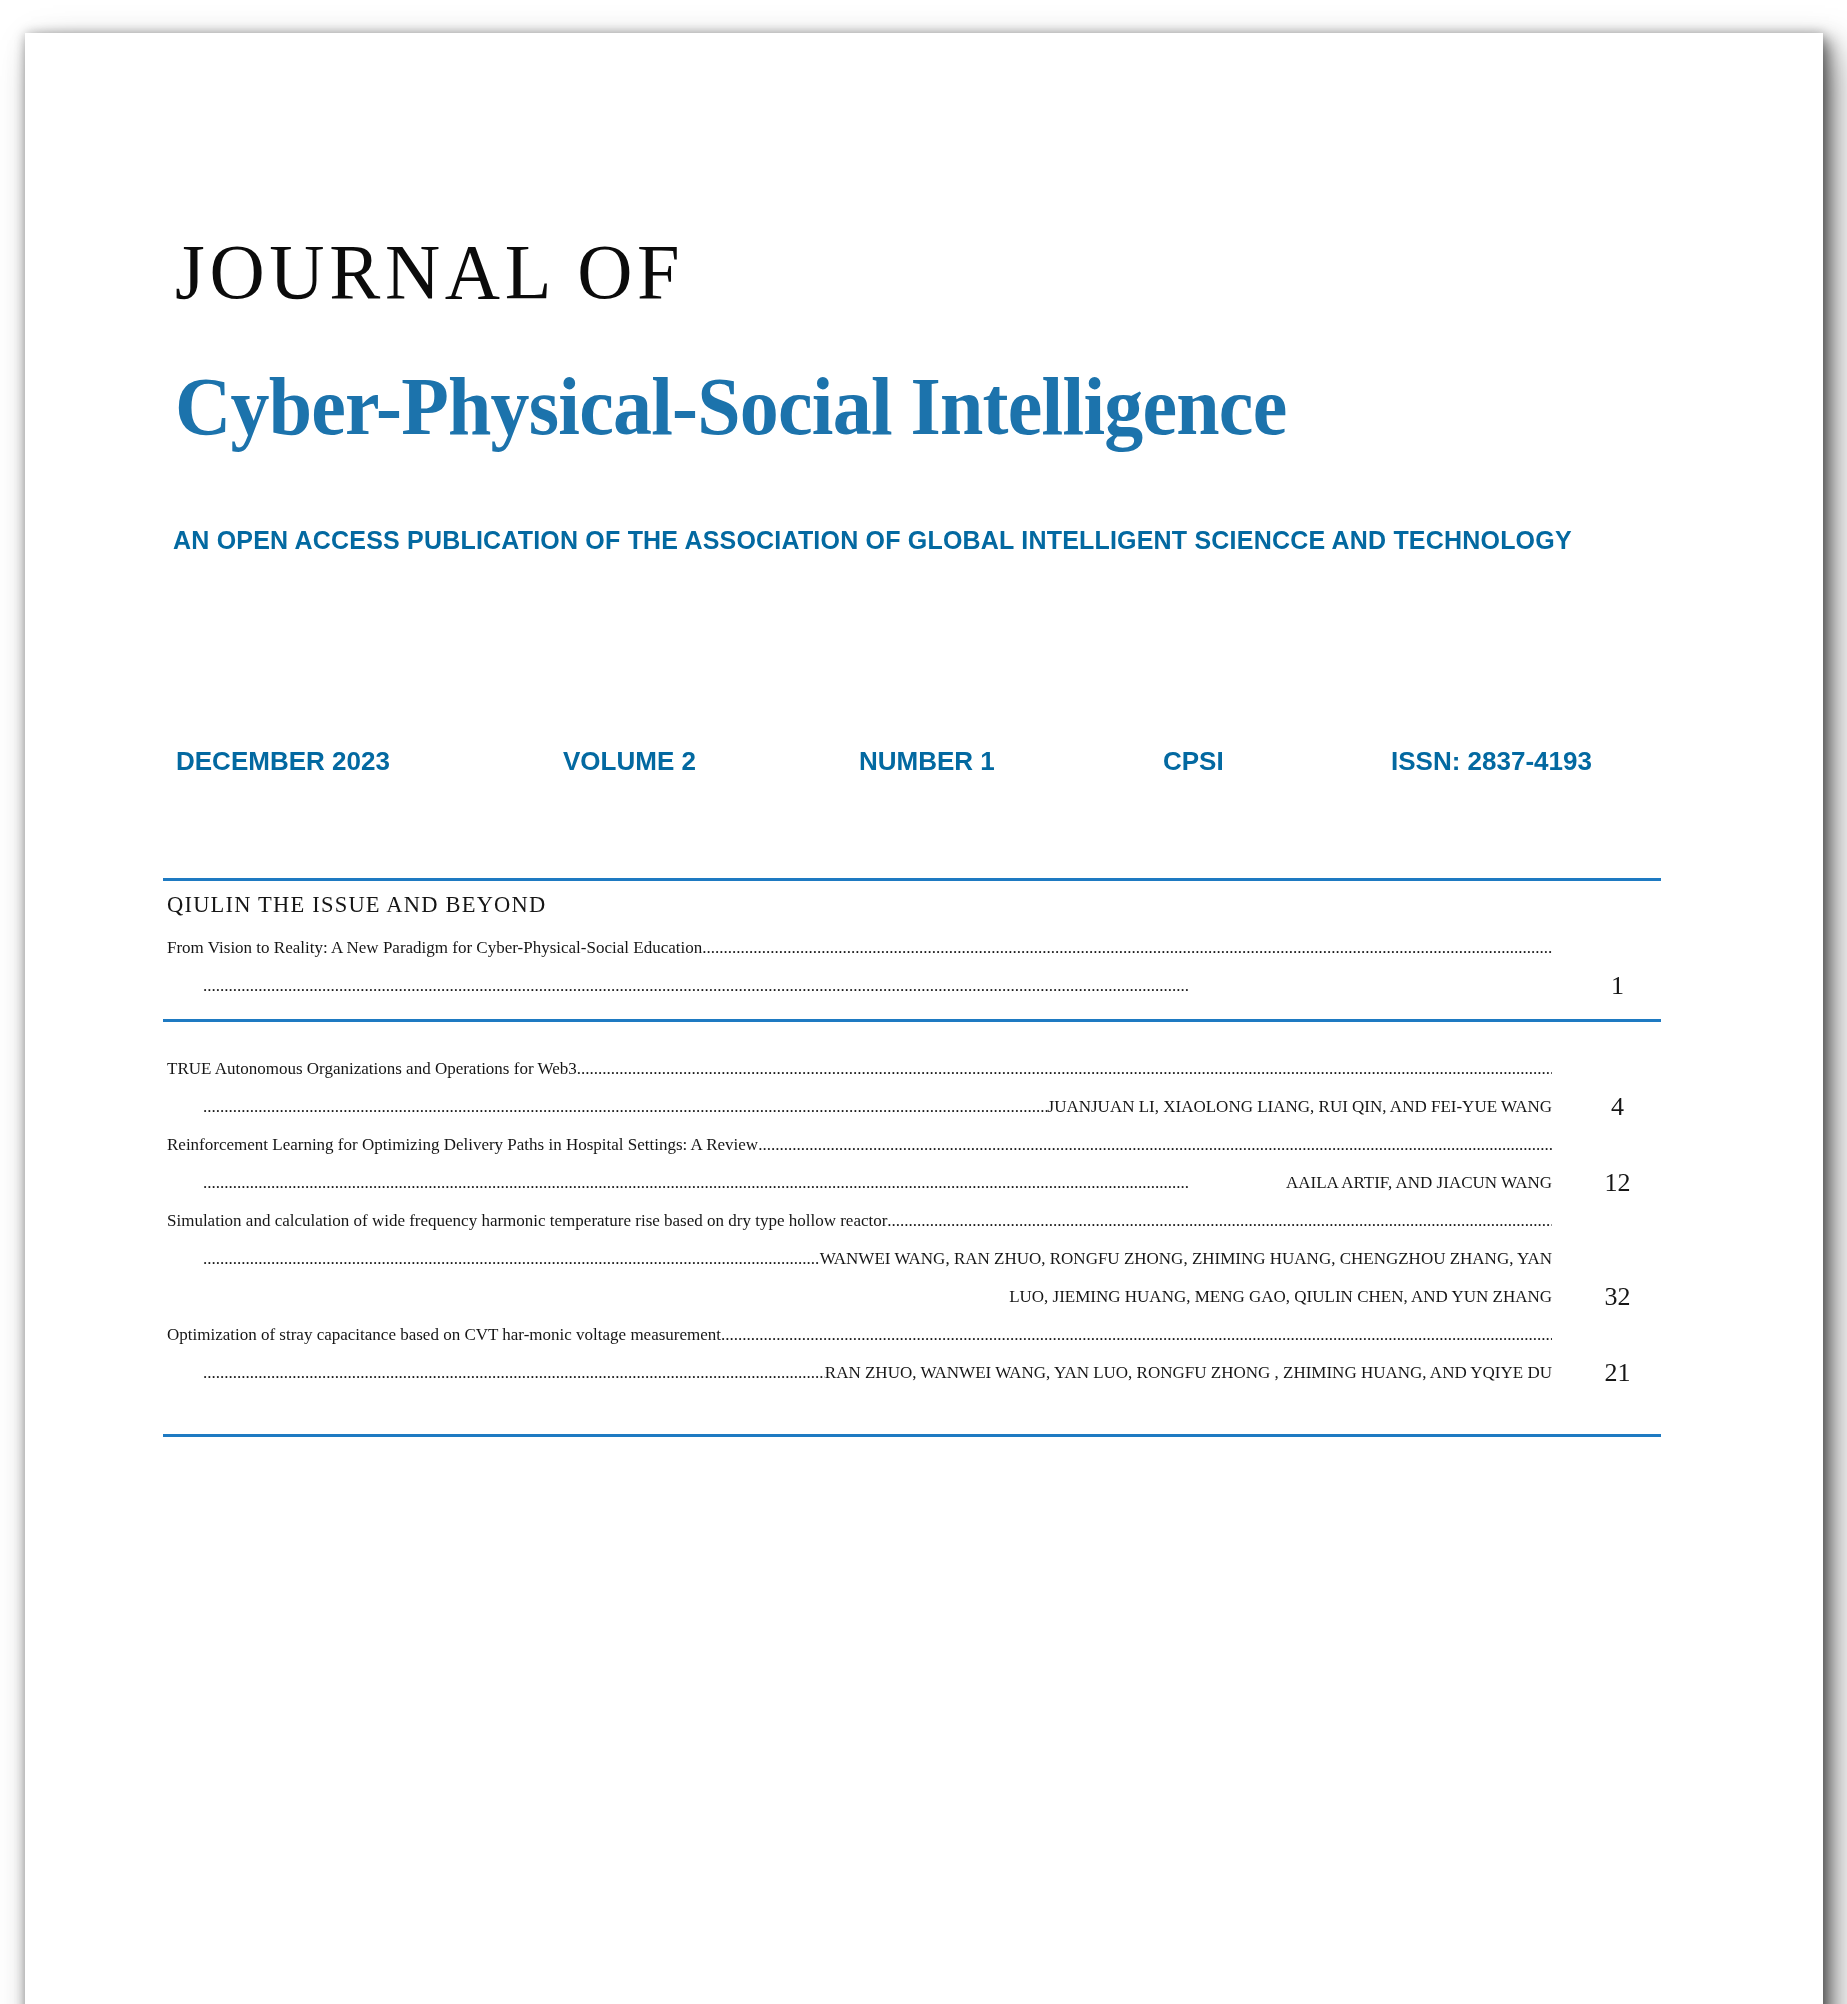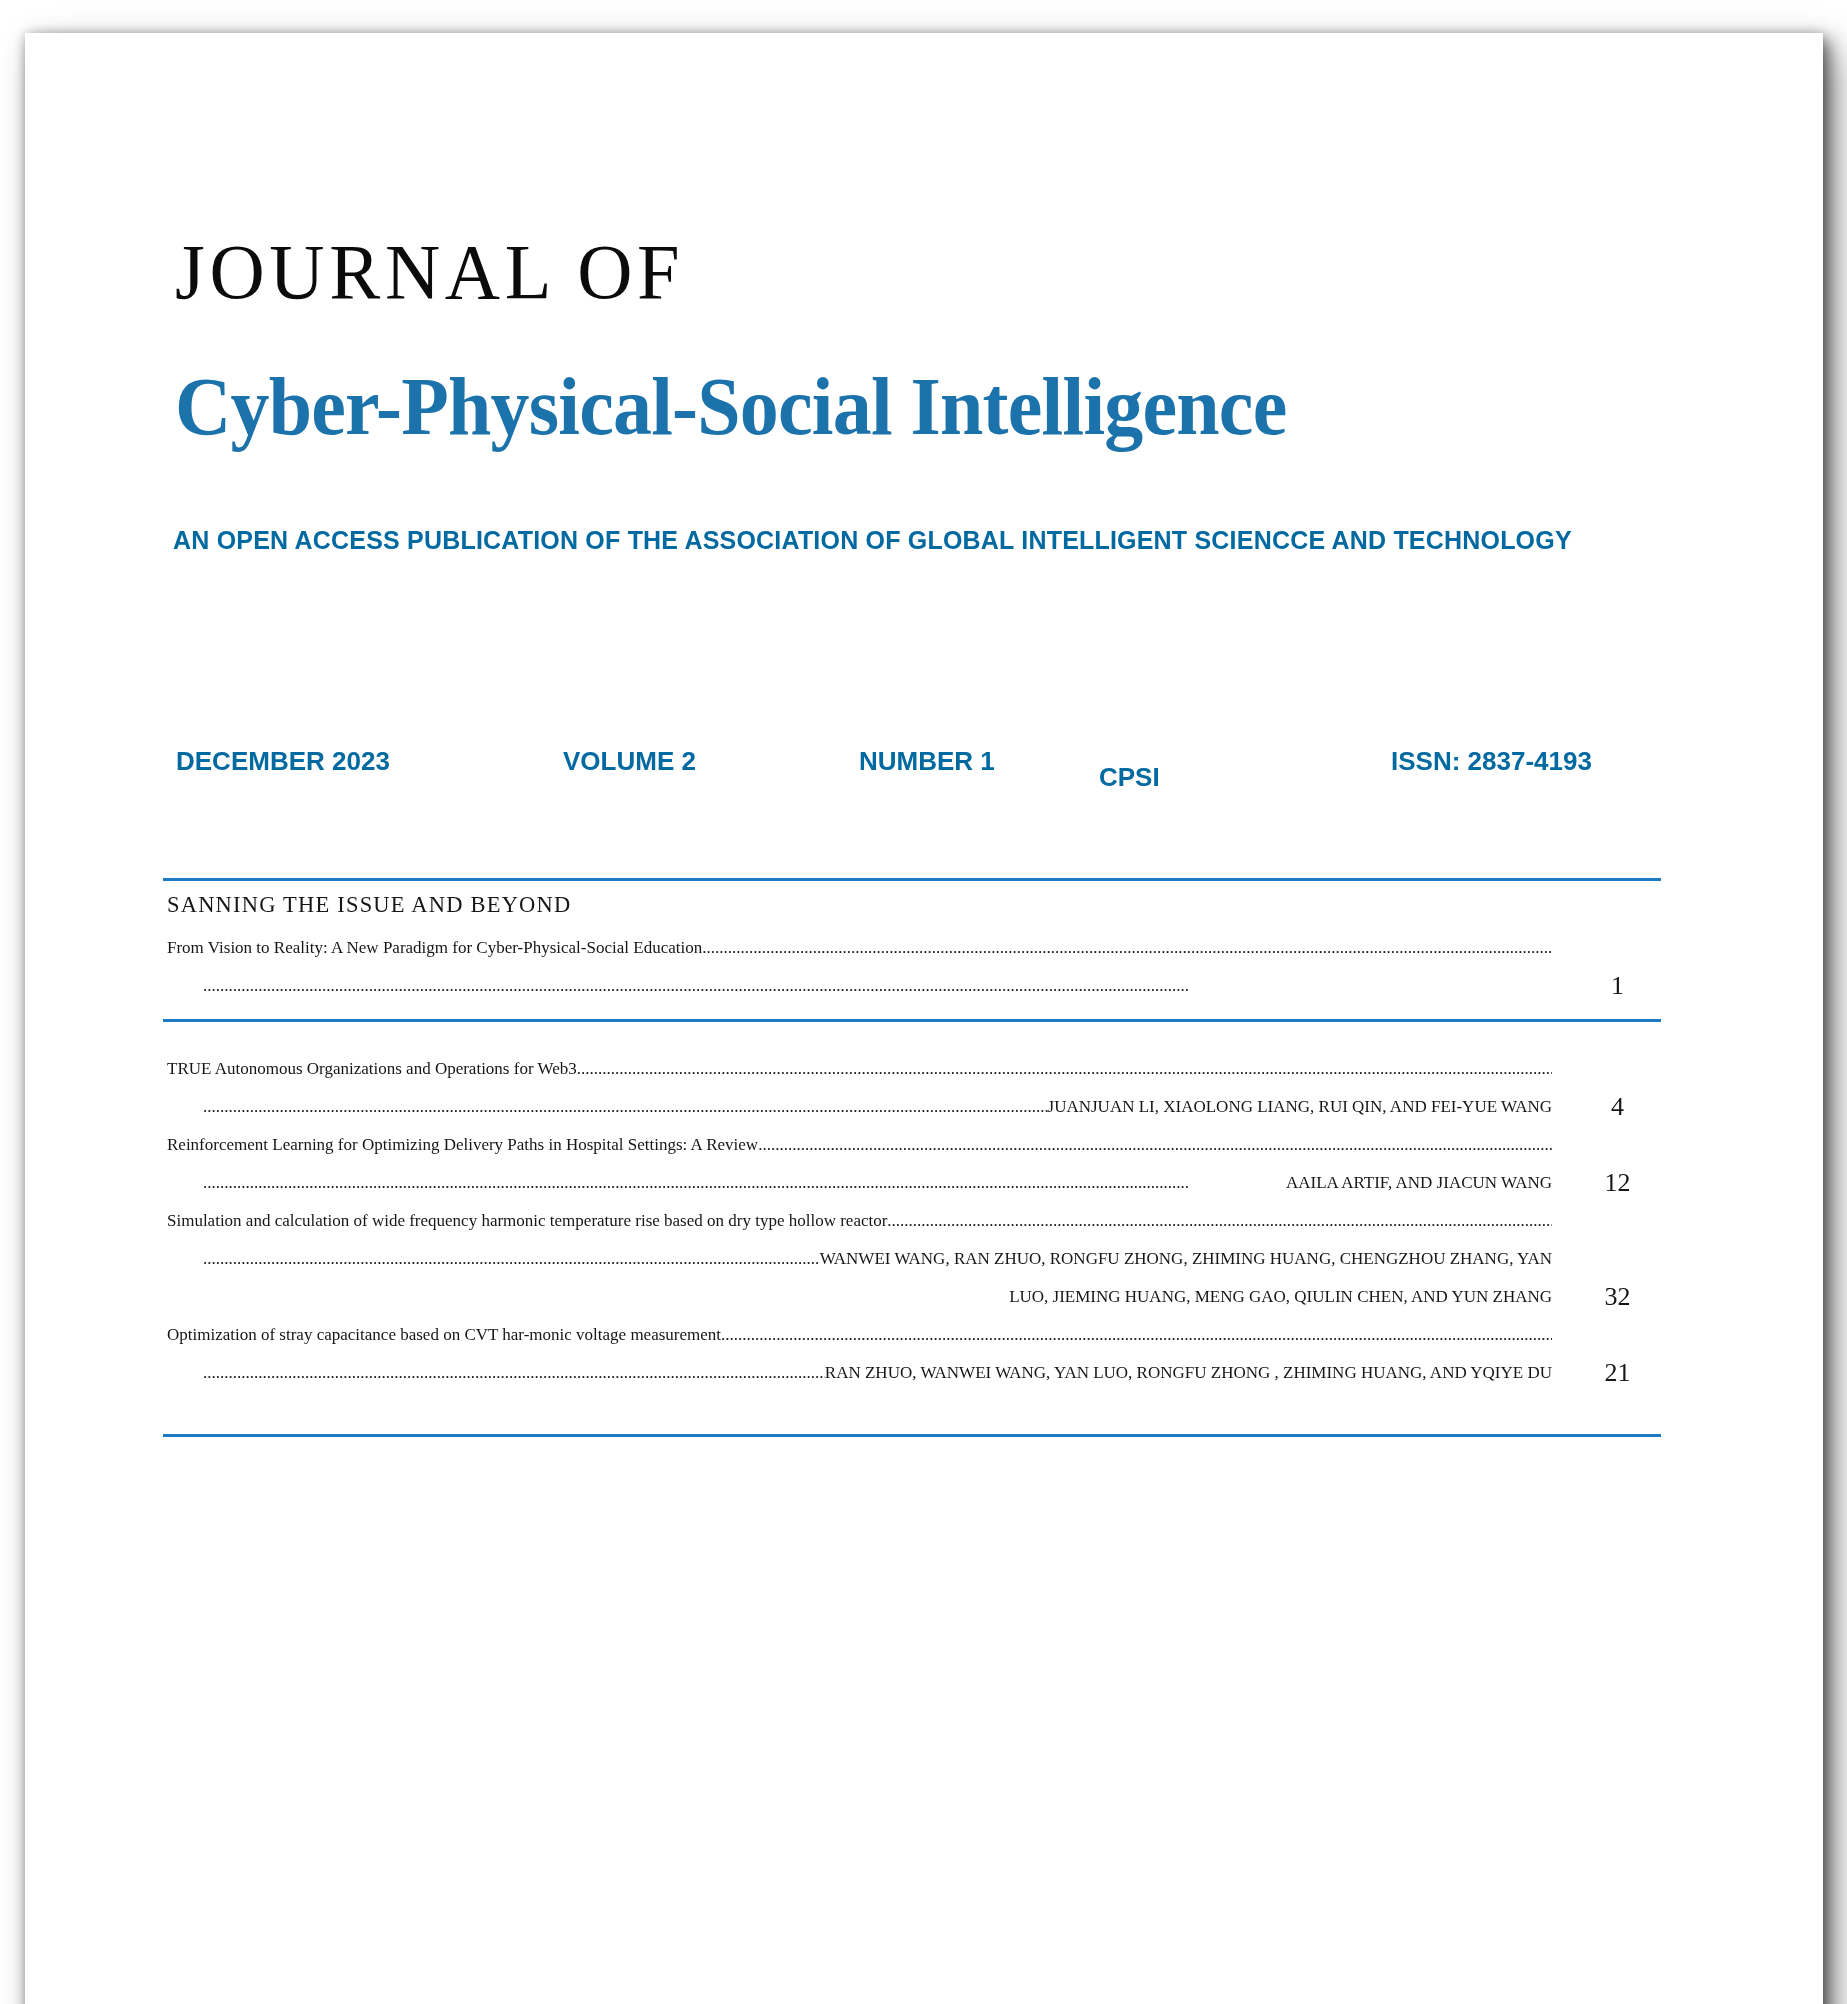--- a/index.html
+++ b/index.html
@@ -34,21 +34,21 @@
   }
   
   .meta-row { position: absolute; left: 0; top: 714px; width: 100%; height: 32px; }
   .meta-item {
     position: absolute; font-family: "Liberation Sans", sans-serif;
     font-size: 26px; line-height: 28px; font-weight: 700; color: #0369a1; white-space: nowrap;
   }
   .meta-item:nth-child(1) { left: 151px; }
   .meta-item:nth-child(2) { left: 538px; }
   .meta-item:nth-child(3) { left: 834px; }
-  .meta-item:nth-child(4) { left: 1074px; margin-top: 16px; }
+  .meta-item:nth-child(4) { left: 1138px; }
   .meta-item:nth-child(5) { left: 1366px; }
   
   .toc { position: absolute; left: 138px; top: 845px; width: 1498px; }
   .toc-rule { height: 3.2px; width: 100%; }
   .entry + .toc-rule { margin-top: 13.6px; }
   .toc-rule:last-child { margin-top: 42px; }
   .section-label {
     margin-top: 11.2px; padding-left: 4px;
     font-size: 22.5px; line-height: 25px; letter-spacing: 1.2px; white-space: nowrap;
   }
@@ -82,21 +82,21 @@
   <div class="meta-row">
       <span class="meta-item">DECEMBER 2023</span>
       <span class="meta-item">VOLUME 2</span>
       <span class="meta-item">NUMBER 1</span>
       <span class="meta-item">CPSI</span>
       <span class="meta-item">ISSN: 2837-4193</span>
     </div>
 
   <div class="toc">
       <div class="toc-rule" style="background: rgb(30, 122, 194);"></div>
-      <div class="section-label">SANNING THE ISSUE AND BEYOND</div>
+      <div class="section-label">QIULIN THE ISSUE AND BEYOND</div>
       <div class="entry">
         <div class="entry-text">
           <div class="line title-line">
             <span>From Vision to Reality: A New Paradigm for Cyber-Physical-Social Education</span>
             <span class="leader">........................................................................................................................................................................................................................................</span>
           </div>
           <div class="line author-line">
             <span class="leader">........................................................................................................................................................................................................................................</span>
           </div>
         </div>

